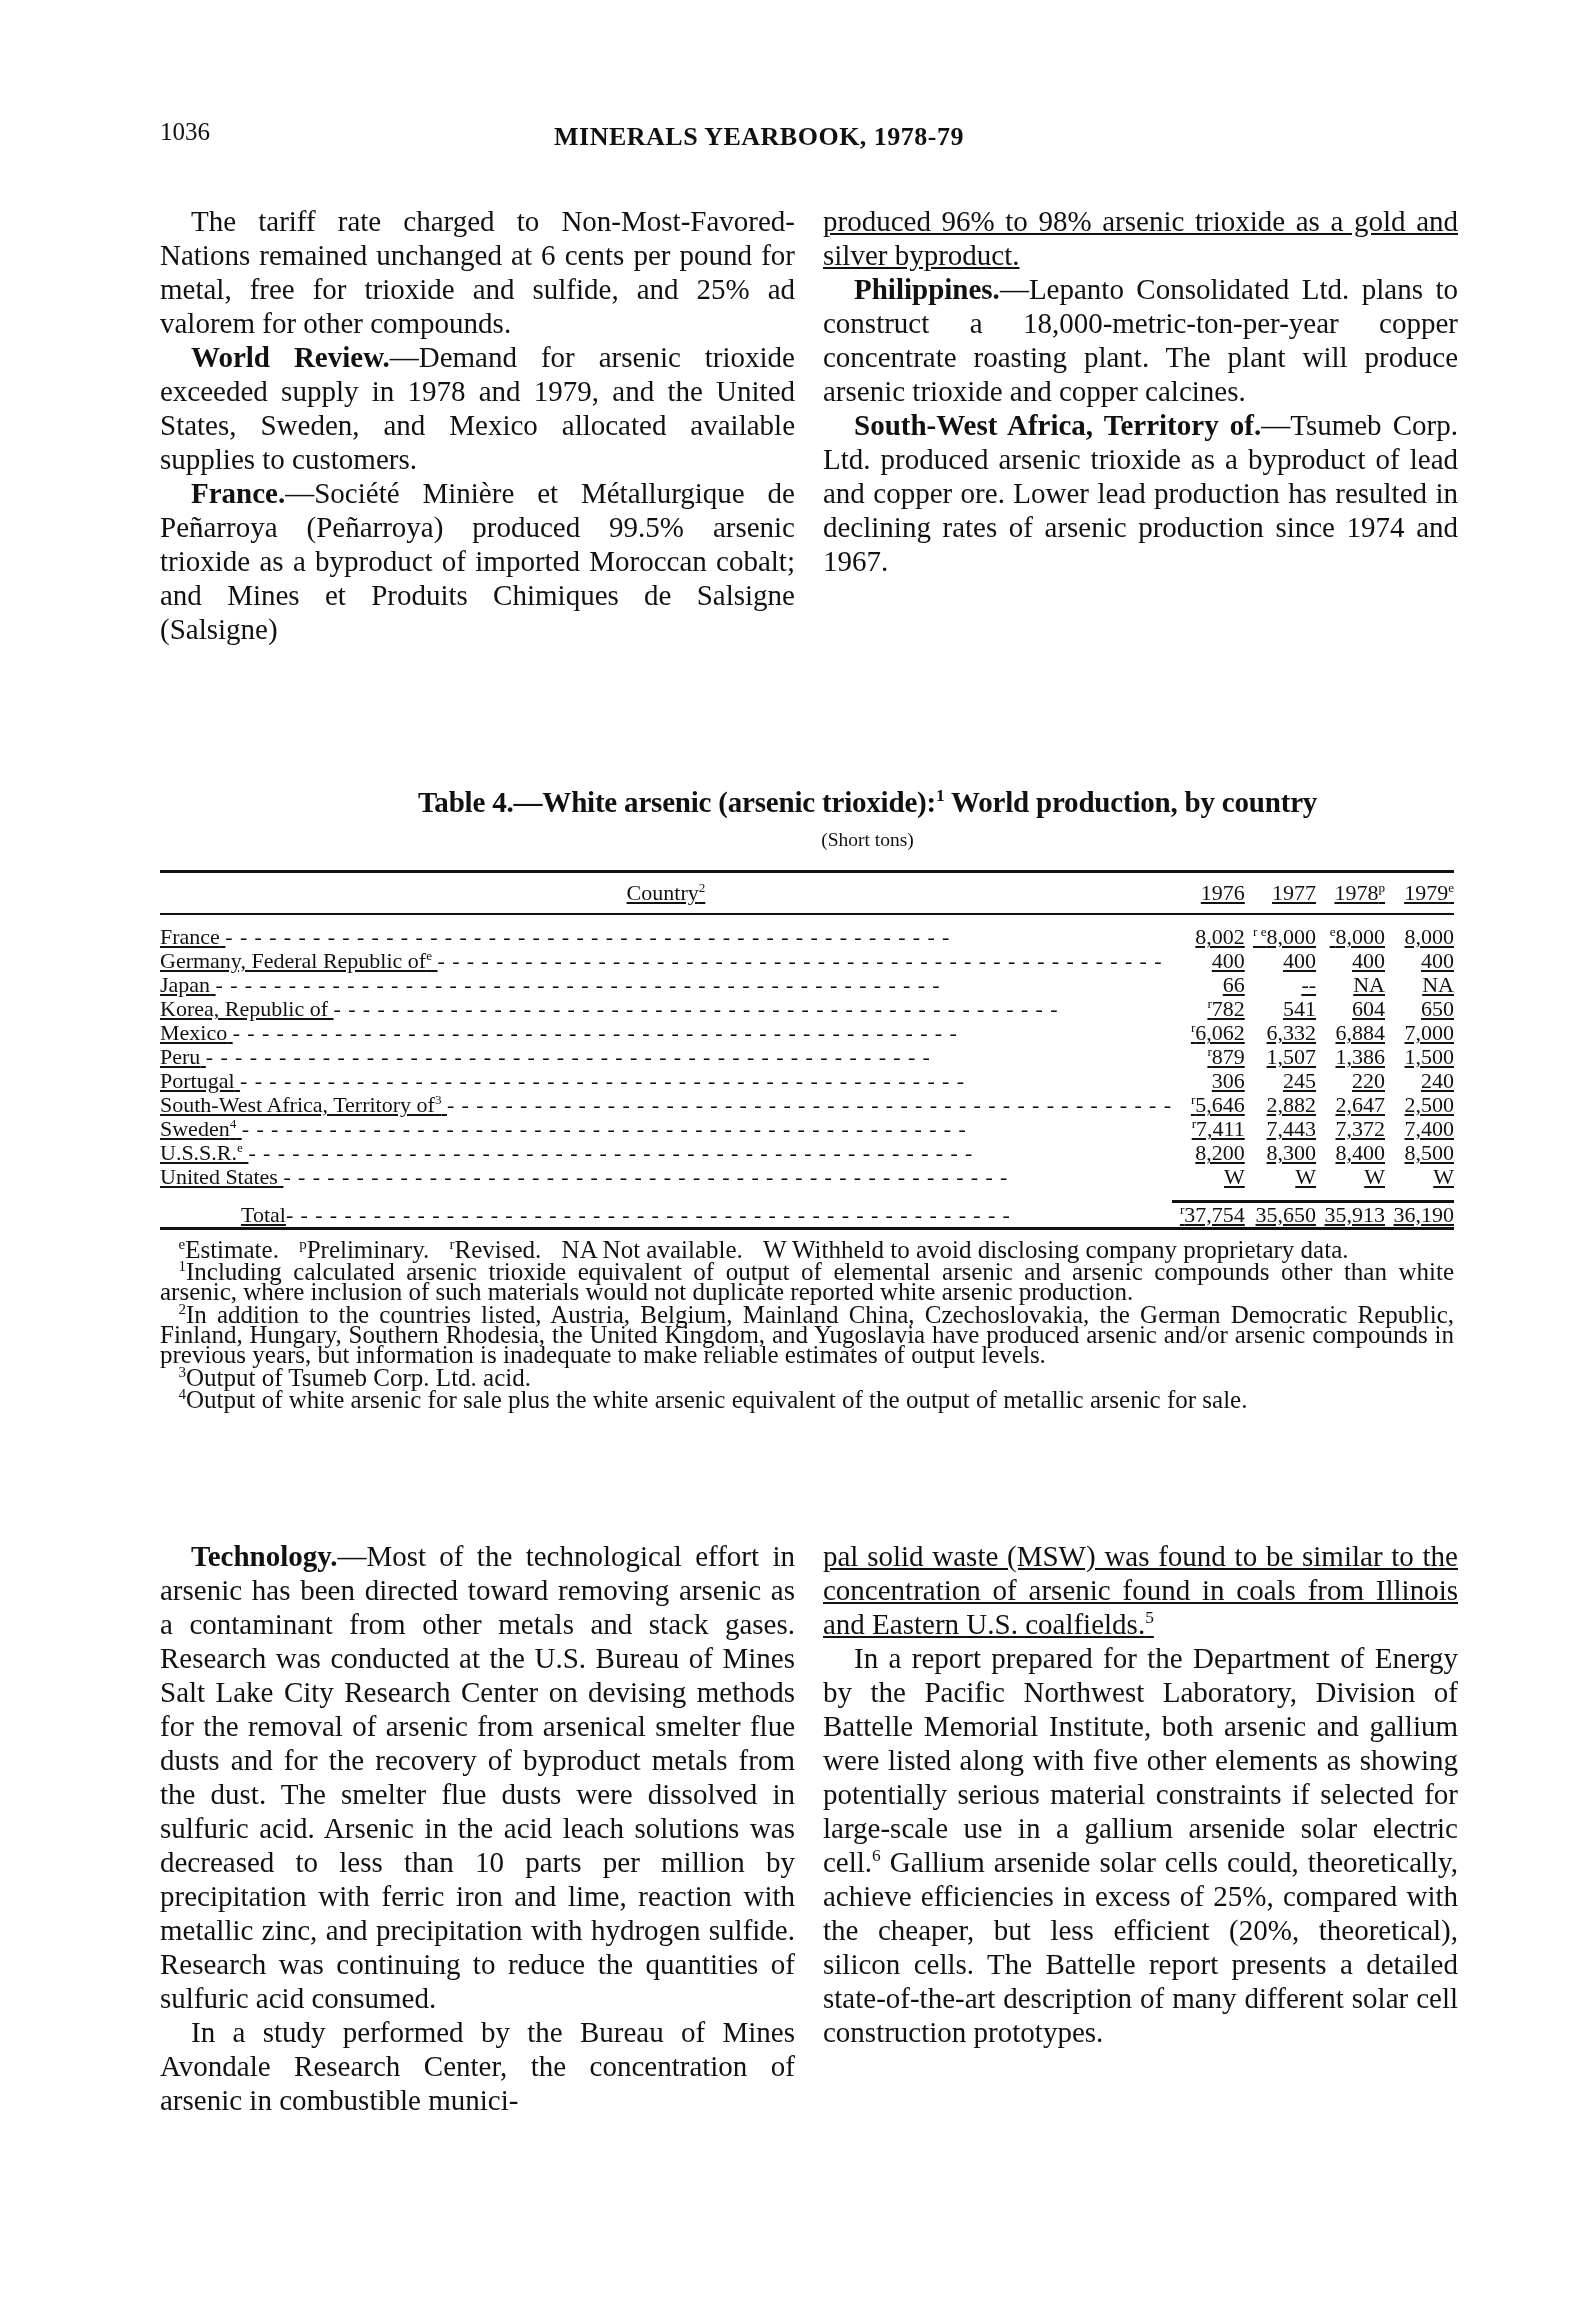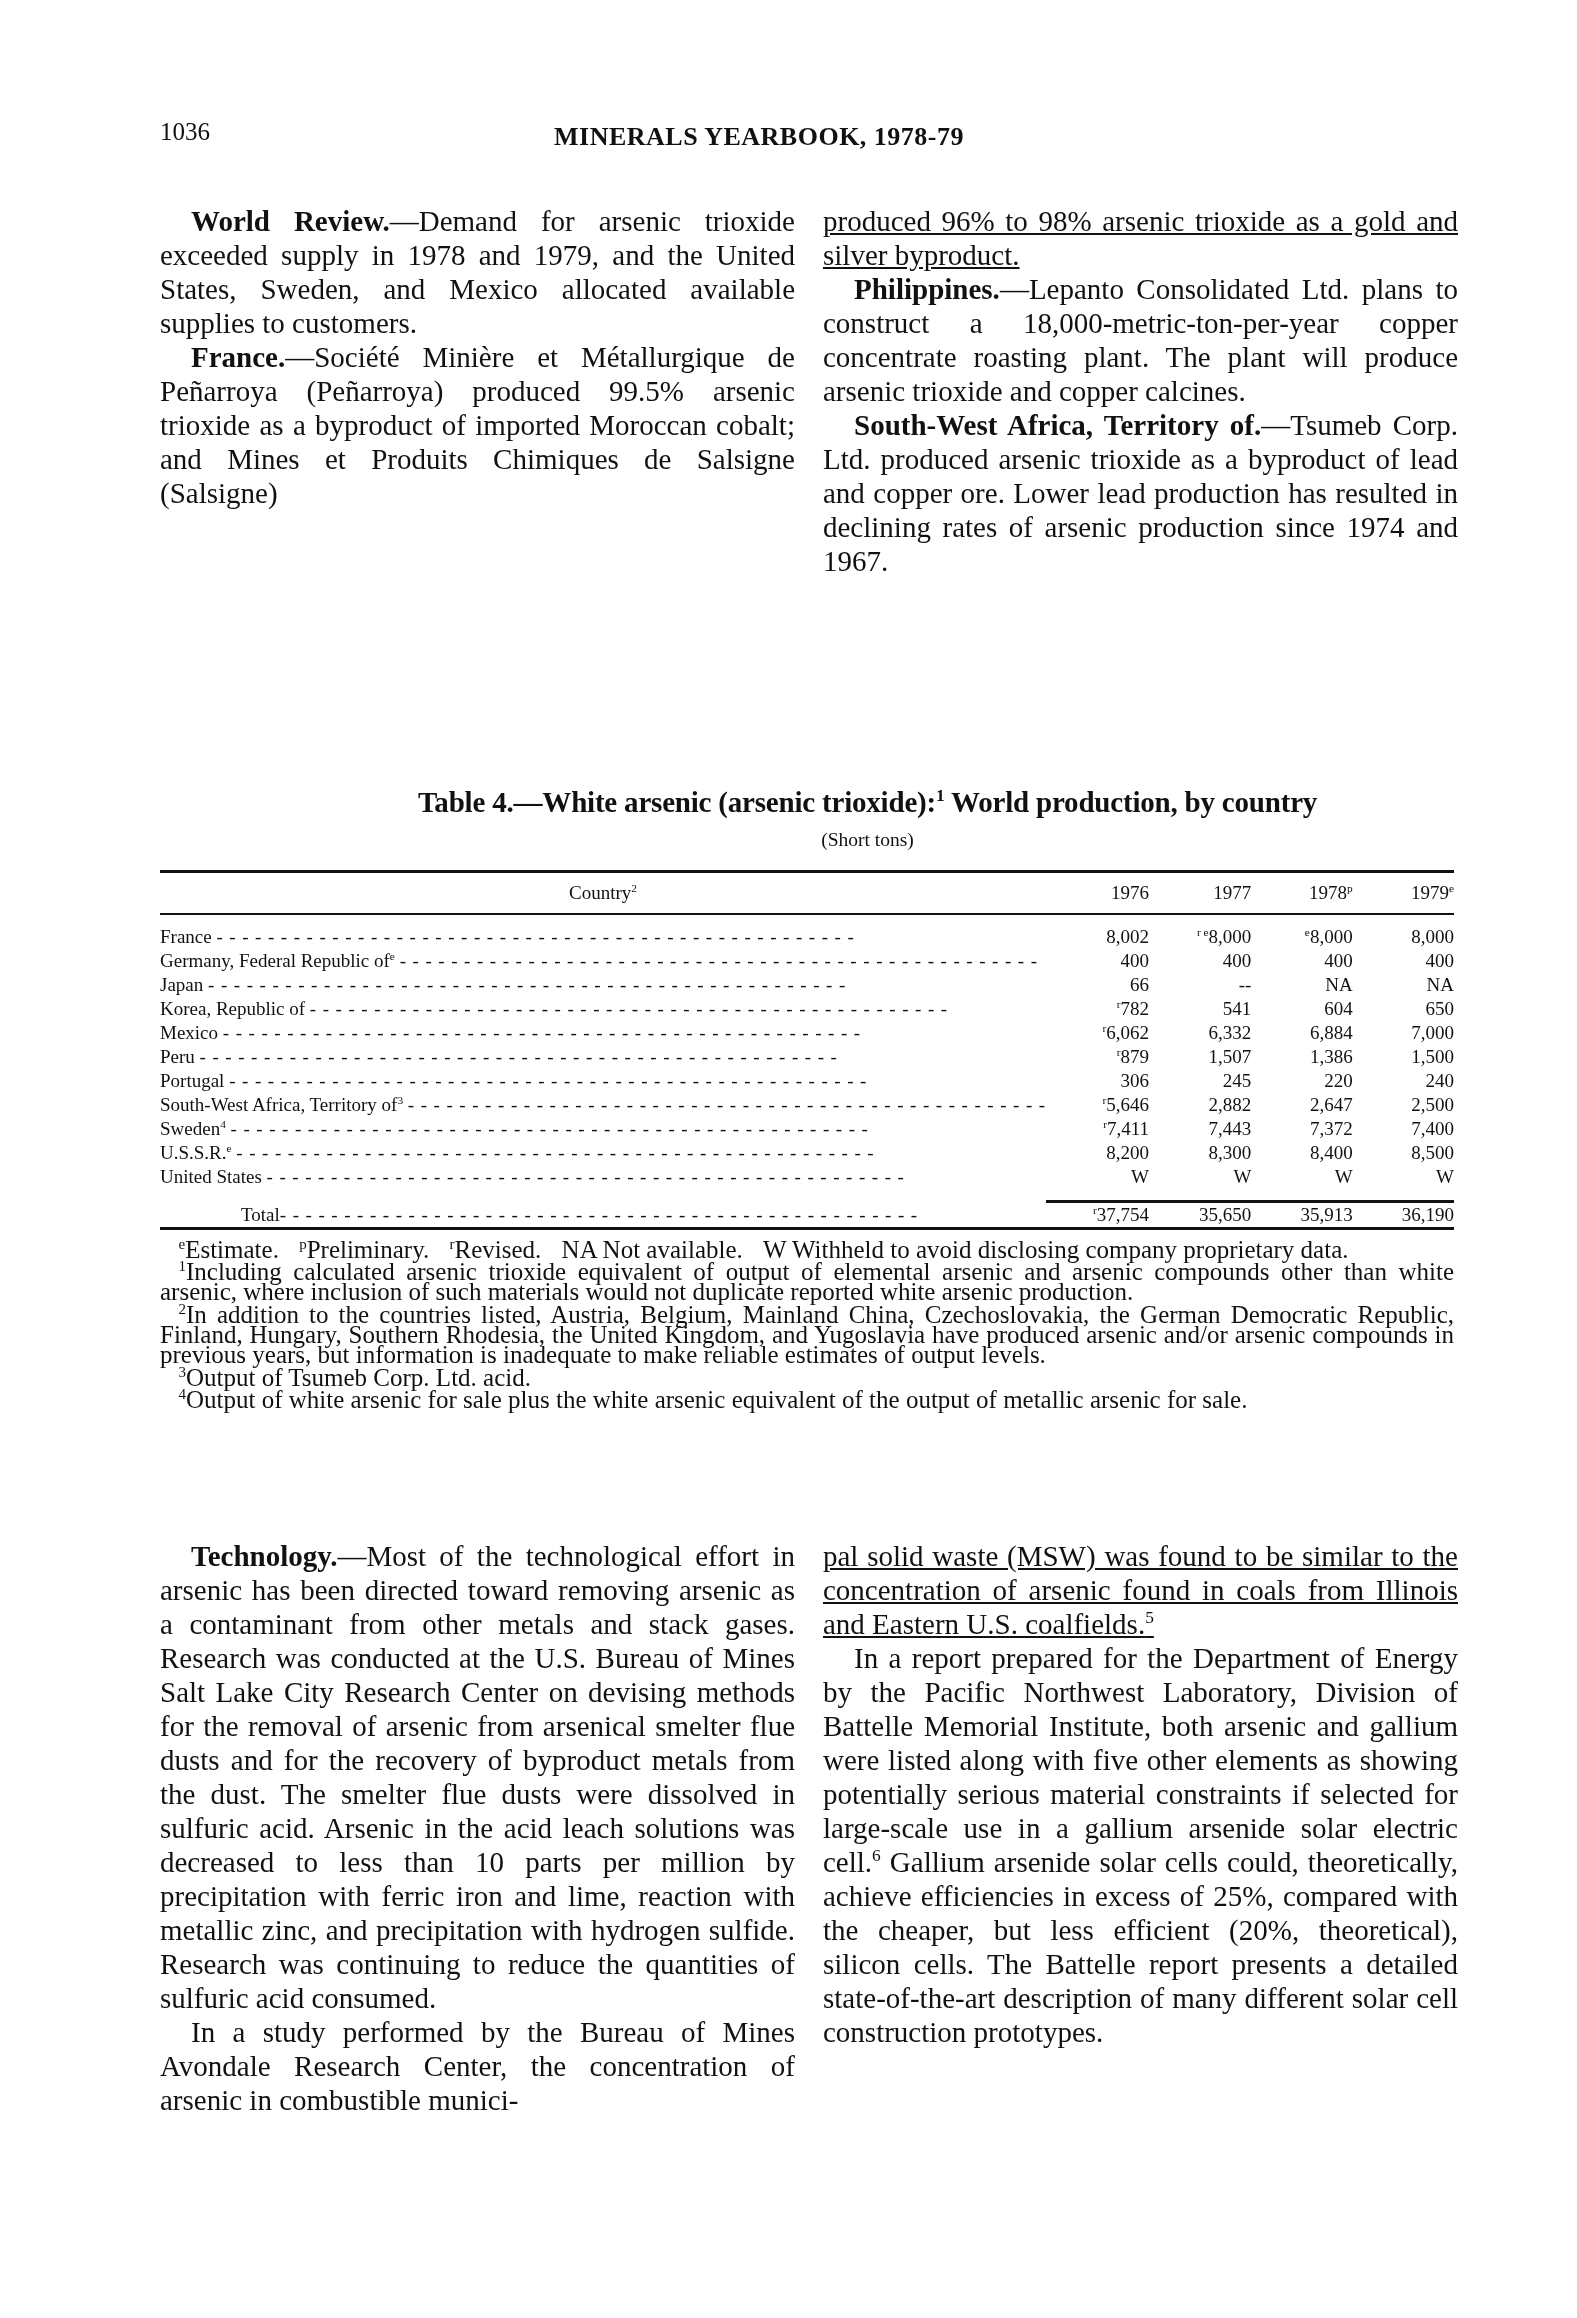--- a/index.html
+++ b/index.html
@@ -38,21 +38,21 @@
   }
   .table-title {
     text-align: center; font-size: 29px; font-weight: bold; margin-left: 121px;
     letter-spacing: -0.2px;
     margin-top: 16px;
   }
   .table-subtitle {
     text-align: center; font-size: 19.5px; margin-top: 10.2px; margin-left: 121px;
   }
   table.data {
-    width: 100%; border-collapse: collapse; font-size: 19px; line-height: 24px;
+    width: 100%; border-collapse: collapse; font-size: 22px; line-height: 24px; text-decoration: underline;
   }
   table.data th { font-weight: normal; padding: 8.3px 0 8.3px 0; }
   table.data th.country-h { text-align: center; width: 733px; }
   table.data th.year-h { text-align: right; width: 139px; padding-right: 0; }
   table.data td { padding: 0; vertical-align: bottom; }
   table.data td.country { position: relative; white-space: nowrap; overflow: hidden; }
   table.data td.country .leader {
     display: inline-block; letter-spacing: 0.9px; color: #111;
   }
   table.data td.num { text-align: right; white-space: nowrap; }
@@ -71,20 +71,21 @@
 </style>
 </head>
 <body>
 
 <div class="page-header">
   <span class="page-number">1036</span>
   <span class="running-head">MINERALS YEARBOOK, 1978-79</span>
 </div>
 
 <div class="col col-top-left">
+  <p>The tariff rate charged to Non-Most-Favored-Nations remained unchanged at 6 cents per pound for metal, free for trioxide and sulfide, and 25% ad valorem for other compounds.</p>
   <p><b>World Review.</b><span>—Demand for arsenic trioxide exceeded supply in 1978 and 1979, and the United States, Sweden, and Mexico allocated available supplies to customers.</span></p>
   <p><b>France.</b><span>—Société Minière et Métallurgique de Peñarroya (Peñarroya) produced 99.5% arsenic trioxide as a byproduct of imported Moroccan cobalt; and Mines et Produits Chimiques de Salsigne (Salsigne)</span></p>
 </div>
 
 <div class="col col-top-right">
   <p class="cont">produced 96% to 98% arsenic trioxide as a gold and silver byproduct.</p>
   <p><b>Philippines.</b><span>—Lepanto Consolidated Ltd. plans to construct a 18,000-metric-ton-per-year copper concentrate roasting plant. The plant will produce arsenic trioxide and copper calcines.</span></p>
   <p><b>South-West Africa, Territory of.</b><span>—Tsumeb Corp. Ltd. produced arsenic trioxide as a byproduct of lead and copper ore. Lower lead production has resulted in declining rates of arsenic production since 1974 and 1967.</span></p>
 </div>
 

